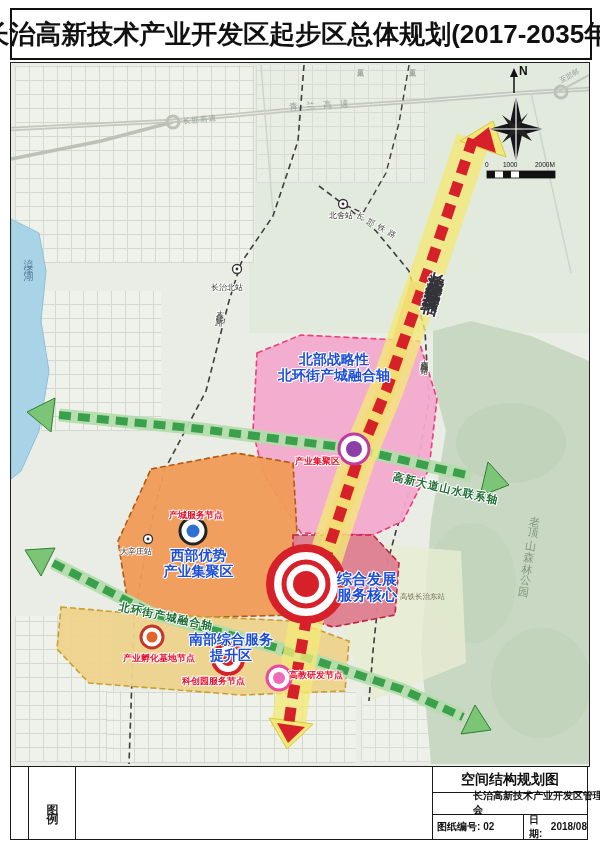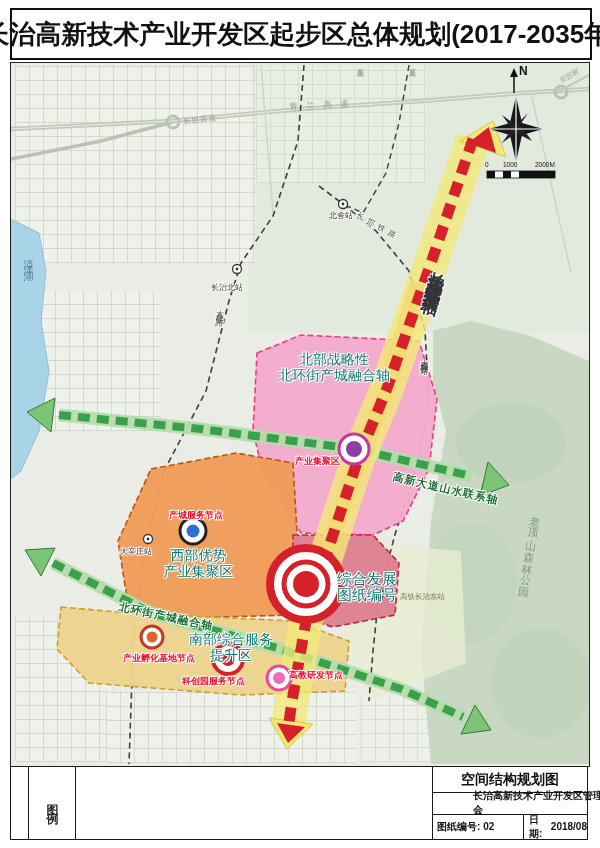--- a/index.html
+++ b/index.html
@@ -11,21 +11,21 @@
   .map{position:absolute;left:10px;top:62px;width:578px;height:703px;border:1.5px solid #222;background:#e9ede5;overflow:hidden;}
   .band{position:absolute;background:#dfe7da;opacity:.75;}
   .grid{position:absolute;background-color:#f3f5ef;background-image:
      repeating-linear-gradient(0deg,#c9cec3 0 1px,transparent 1px 14px),
      repeating-linear-gradient(90deg,#c9cec3 0 1px,transparent 1px 14px);
      opacity:.65;border-radius:2px;}
   svg.layer{position:absolute;left:0;top:0;}
   
   .lbl{position:absolute;white-space:nowrap;}
   .halo{text-shadow:-1px 0 #fff,1px 0 #fff,0 -1px #fff,0 1px #fff,1px 1px #fff,-1px -1px #fff;}
-  .zone-lbl{font-weight:normal;color:#0f766e;font-size:14px;line-height:16px;text-align:center;}
+  .zone-lbl{font-weight:bold;color:#1d4ed8;font-size:14px;line-height:16px;text-align:center;}
   .node-lbl{font-weight:bold;color:#e8102c;font-size:9px;}
   .axis-main-lbl{writing-mode:vertical-rl;font-size:17px;font-weight:bold;color:#34343a;letter-spacing:3px;transform:rotate(15deg);transform-origin:top center;}
   .axis-green-lbl{font-size:11px;font-weight:bold;color:#1d6e33;letter-spacing:1px;transform-origin:left center;}
   .rail-lbl{font-size:8px;color:#4c4c46;}
   .road-lbl{color:#98a198;}
   .sta-lbl{font-size:8px;color:#33332e;}
   .vert{writing-mode:vertical-rl;}
   
   .bottom{position:absolute;left:10px;top:766px;width:576px;height:72px;border:1.5px solid #1a1a1a;background:#fff;}
   .vline{position:absolute;top:0;bottom:0;width:0;border-left:1.2px solid #1a1a1a;}
@@ -168,21 +168,21 @@
     <div class="lbl zone-lbl halo" style="left:125px;top:484px;width:125px;">
       <div>西部优势</div>
       <div>产业集聚区</div>
     </div>
     <div class="lbl zone-lbl halo" style="left:145px;top:568px;width:150px;">
       <div>南部综合服务</div>
       <div>提升区</div>
     </div>
     <div class="lbl zone-lbl halo" style="left:326px;top:508px;width:90px;text-align:left;font-size:15px;">
       <div>综合发展</div>
-      <div>图纸编号</div>
+      <div>服务核心</div>
     </div>
 
     <div class="lbl node-lbl halo" style="left:284px;top:392px;">产业集聚区</div>
     <div class="lbl node-lbl halo" style="left:158px;top:446px;">产城服务节点</div>
     <div class="lbl node-lbl halo" style="left:112px;top:589px;">产业孵化基地节点</div>
     <div class="lbl node-lbl halo" style="left:171px;top:612px;">科创园服务节点</div>
     <div class="lbl node-lbl halo" style="left:278px;top:606px;">高教研发节点</div>
 
     <div class="lbl axis-main-lbl halo" style="left:420px;top:196px;">长潞连接线综合发展轴</div>
     <div class="lbl axis-green-lbl halo" style="left:382px;top:406px;transform:rotate(13deg);">高新大道山水联系轴</div>

